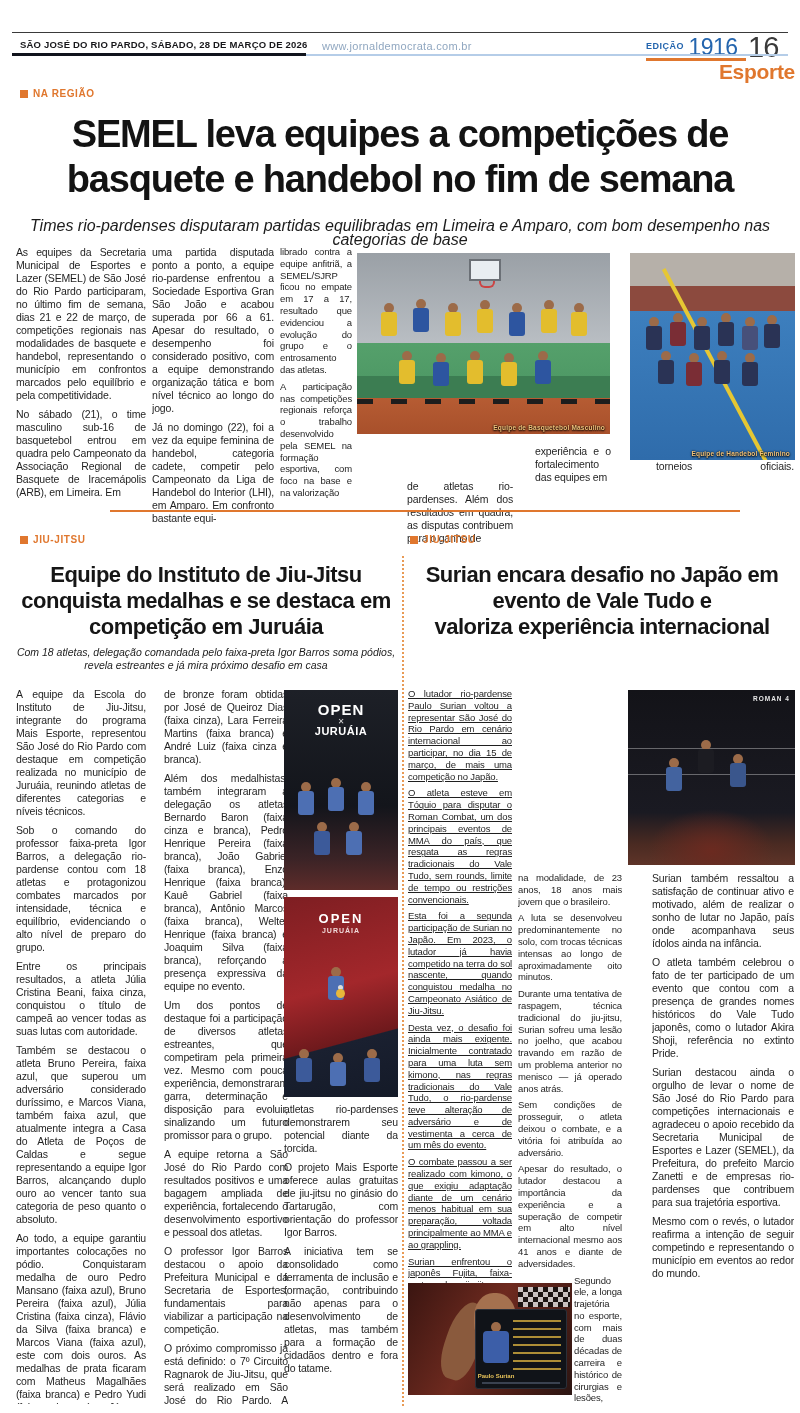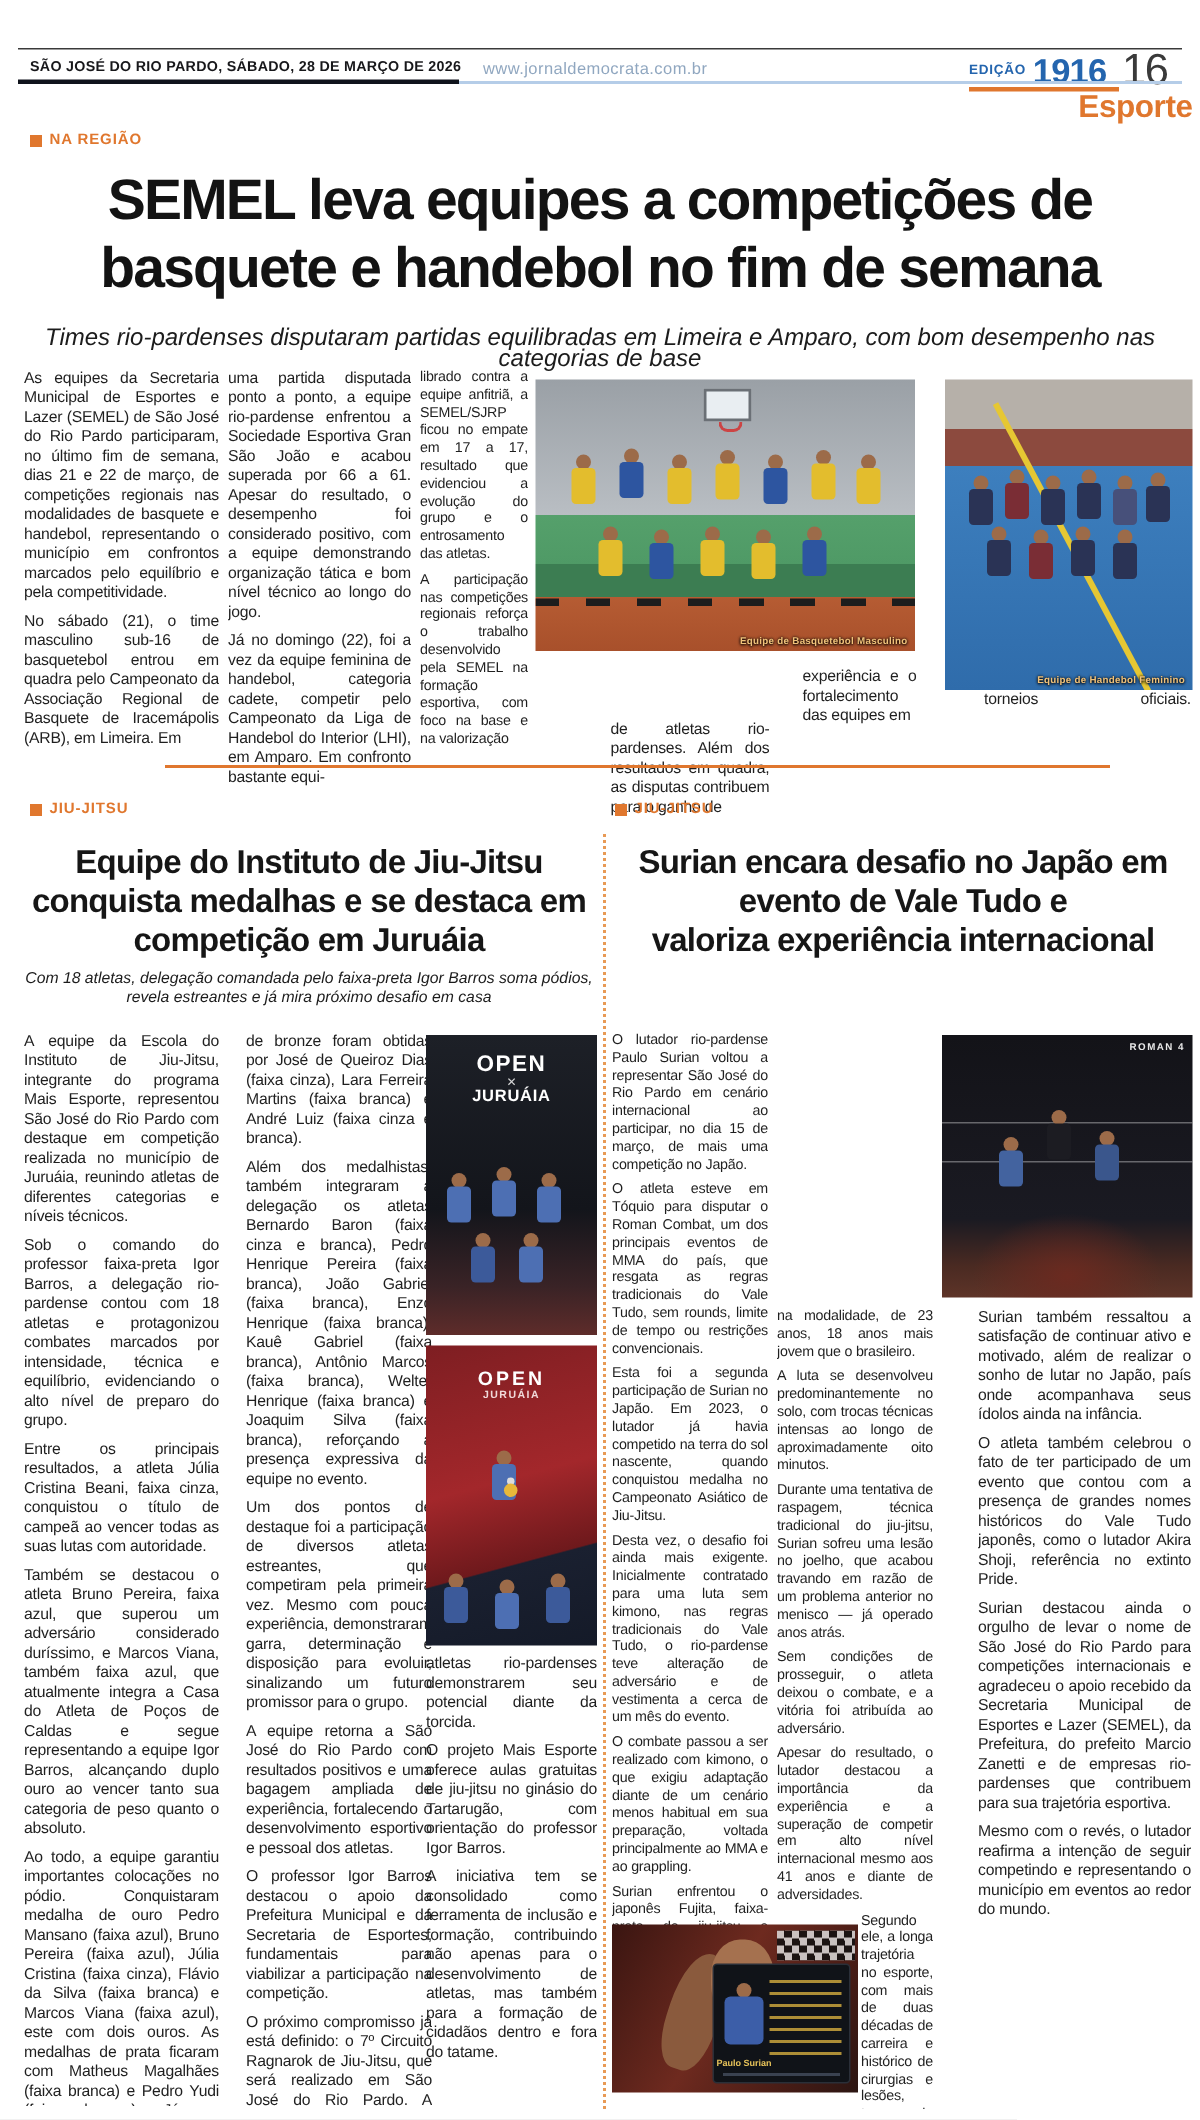--- a/index.html
+++ b/index.html
@@ -14,21 +14,21 @@
   #page{position:relative;width:800px;height:1413px;background:#fff;margin:0 auto;overflow:hidden;}
 
   .abs{position:absolute;}
 
   
   .top-rule{left:12px;top:32px;width:776px;height:1px;background:#3a3a3a;}
   .date-line{left:20px;top:39px;font-size:9.5px;font-weight:bold;color:#17171a;letter-spacing:.2px;}
   .website{left:322px;top:40px;font-size:11px;color:#90A7C0;letter-spacing:.3px;}
   .edition{left:646px;top:34px;width:104px;text-align:left;white-space:nowrap;}
   .edition .ed-label{font-size:9px;font-weight:bold;color:var(--blue);letter-spacing:.5px;vertical-align:6px;}
-  .edition .ed-num{font-size:23px;font-weight:bold;color:var(--blue);letter-spacing:-.5px;margin-top:32px;}
+  .edition .ed-num{font-size:23px;font-weight:normal;color:var(--blue);letter-spacing:-.5px;margin-top:32px;}
   .edition-underline{left:646px;top:58px;width:100px;height:3px;background:var(--accent);}
   .page-num{left:748px;top:31px;font-size:29px;font-weight:400;color:#3a3a3a;letter-spacing:-1px;}
   .rule-blue{left:12px;top:54px;width:776px;height:2px;background:var(--rule-blue);}
   .rule-dark{left:12px;top:53px;width:294px;height:3px;background:#10131c;}
   .section-name{left:600px;top:60px;width:195px;text-align:right;font-size:21px;font-weight:bold;color:var(--accent);letter-spacing:-.3px;}
 
   
   .kicker{display:flex;align-items:center;gap:5px;font-size:10px;font-weight:bold;color:var(--accent);letter-spacing:.6px;}
   .kicker .sq{width:8px;height:8px;background:var(--accent);display:inline-block;}
 
@@ -257,21 +257,21 @@
     </div>
 
   <div class="abs kicker" style="left:410px;top:534px;">
     <span class="sq"></span>
     <span>JIU-JITSU</span>
   </div>
   <h2 class="abs sub-headline hl-right">Surian encara desafio no Japão em
 evento de Vale Tudo e
 valoriza experiência internacional</h2>
 
-  <div class="textcol b9" style="left:408px;top:688px;width:104px;height:596px;">
+  <div class="textcol b9" style="left:408px;top:688px;width:104px;height:596px;text-decoration:underline;">
       <p>O lutador rio-pardense Paulo Surian voltou a representar São José do Rio Pardo em cenário internacional ao participar, no dia 15 de março, de mais uma competição no Japão.</p>
       <p>O atleta esteve em Tóquio para disputar o Roman Combat, um dos principais eventos de MMA do país, que resgata as regras tradicionais do Vale Tudo, sem rounds, limite de tempo ou restrições convencionais.</p>
       <p>Esta foi a segunda participação de Surian no Japão. Em 2023, o lutador já havia competido na terra do sol nascente, quando conquistou medalha no Campeonato Asiático de Jiu-Jitsu.</p>
       <p>Desta vez, o desafio foi ainda mais exigente. Inicialmente contratado para uma luta sem kimono, nas regras tradicionais do Vale Tudo, o rio-pardense teve alteração de adversário e de vestimenta a cerca de um mês do evento.</p>
       <p>O combate passou a ser realizado com kimono, o que exigiu adaptação diante de um cenário menos habitual em sua preparação, voltada principalmente ao MMA e ao grappling.</p>
       <p>Surian enfrentou o japonês Fujita, faixa-preta de jiu-jitsu e multicampeão</p>
     </div>
 
   <div class="photo photo-roman">
     <div class="roman-tag">ROMAN 4</div>

